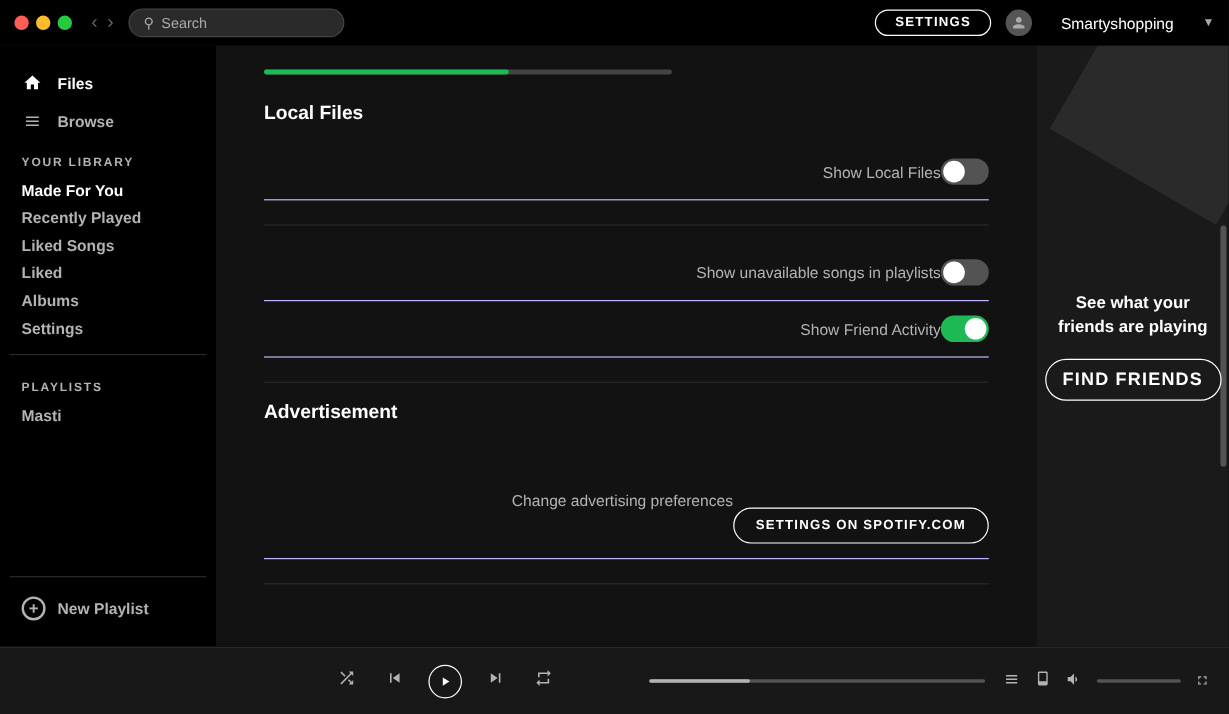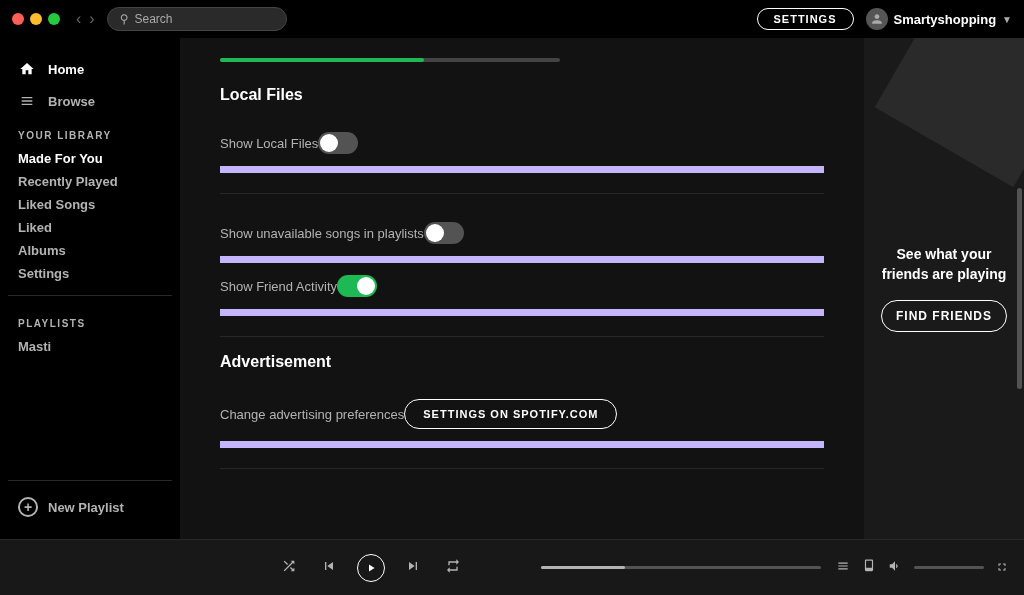--- a/index.html
+++ b/index.html
@@ -85,25 +85,25 @@
       border-radius: 20px;
       padding: 4px 16px;
       font-size: 11px;
       font-weight: 700;
       letter-spacing: 1px;
       cursor: pointer;
     }
     .user-btn {
       display: flex;
       align-items: center;
-      gap: 6px;
+      gap: 24px;
       cursor: pointer;
       color: #fff;
       font-size: 13px;
-      font-weight: 700;
+      font-weight: 400;
     }
     .user-avatar {
       width: 22px;
       height: 22px;
       border-radius: 50%;
       background: #555;
       display: flex;
       align-items: center;
       justify-content: center;
       font-size: 10px;
@@ -224,23 +224,23 @@
     }
     .section-title {
       font-size: 16px;
       font-weight: 700;
       color: #fff;
       margin-bottom: 16px;
     }
     .setting-row {
       display: flex;
       align-items: center;
-      justify-content: flex-start;
+      justify-content: flex-end;
       padding: 12px 0;
-      border-bottom: 7px solid #c4b5fd;
+      border-bottom: 1px solid #c4b5fd;
     }
     .setting-label {
       font-size: 13px;
       color: #b3b3b3;
     }
     
     .toggle {
       width: 40px;
       height: 22px;
       border-radius: 11px;
@@ -270,20 +270,21 @@
     .settings-on-spotify-btn {
       background: none;
       border: 1px solid #fff;
       color: #fff;
       border-radius: 20px;
       padding: 8px 18px;
       font-size: 11px;
       font-weight: 700;
       letter-spacing: 1px;
       cursor: pointer;
+      margin-top: 42px;
     }
 
     
     .right-panel {
       width: 160px;
       background: #1a1a1a;
       flex-shrink: 0;
       display: flex;
       flex-direction: column;
       align-items: center;
@@ -311,21 +312,21 @@
       position: relative;
       z-index: 1;
       padding: 0 10px;
     }
     .find-friends-btn {
       background: none;
       border: 1px solid #fff;
       color: #fff;
       border-radius: 20px;
       padding: 8px 14px;
-      font-size: 12px;
+      font-size: 15px;
       font-weight: 700;
       letter-spacing: 1px;
       cursor: pointer;
       position: relative;
       z-index: 1;
     }
 
     
     .content-area::-webkit-scrollbar { width: 6px; }
     .content-area::-webkit-scrollbar-track { background: transparent; }
@@ -449,21 +450,21 @@
 <div class="main-layout">
 
   <div class="sidebar">
 
     <div class="sidebar-nav-item active">
       <span class="sidebar-icon">
         <svg width="16" height="16" viewBox="0 0 24 24" fill="#fff">
             <path d="M10 20v-6h4v6h5v-8h3L12 3 2 12h3v8z"></path>
           </svg>
       </span>
-      <span>Home</span>
+      <span>Files</span>
     </div>
     <div class="sidebar-nav-item">
       <span class="sidebar-icon">
         <svg width="16" height="16" viewBox="0 0 24 24" fill="#b3b3b3">
             <path d="M4 6h16v2H4zm0 5h16v2H4zm0 5h16v2H4z"></path>
           </svg>
       </span>
       <span>Browse</span>
     </div>
 

